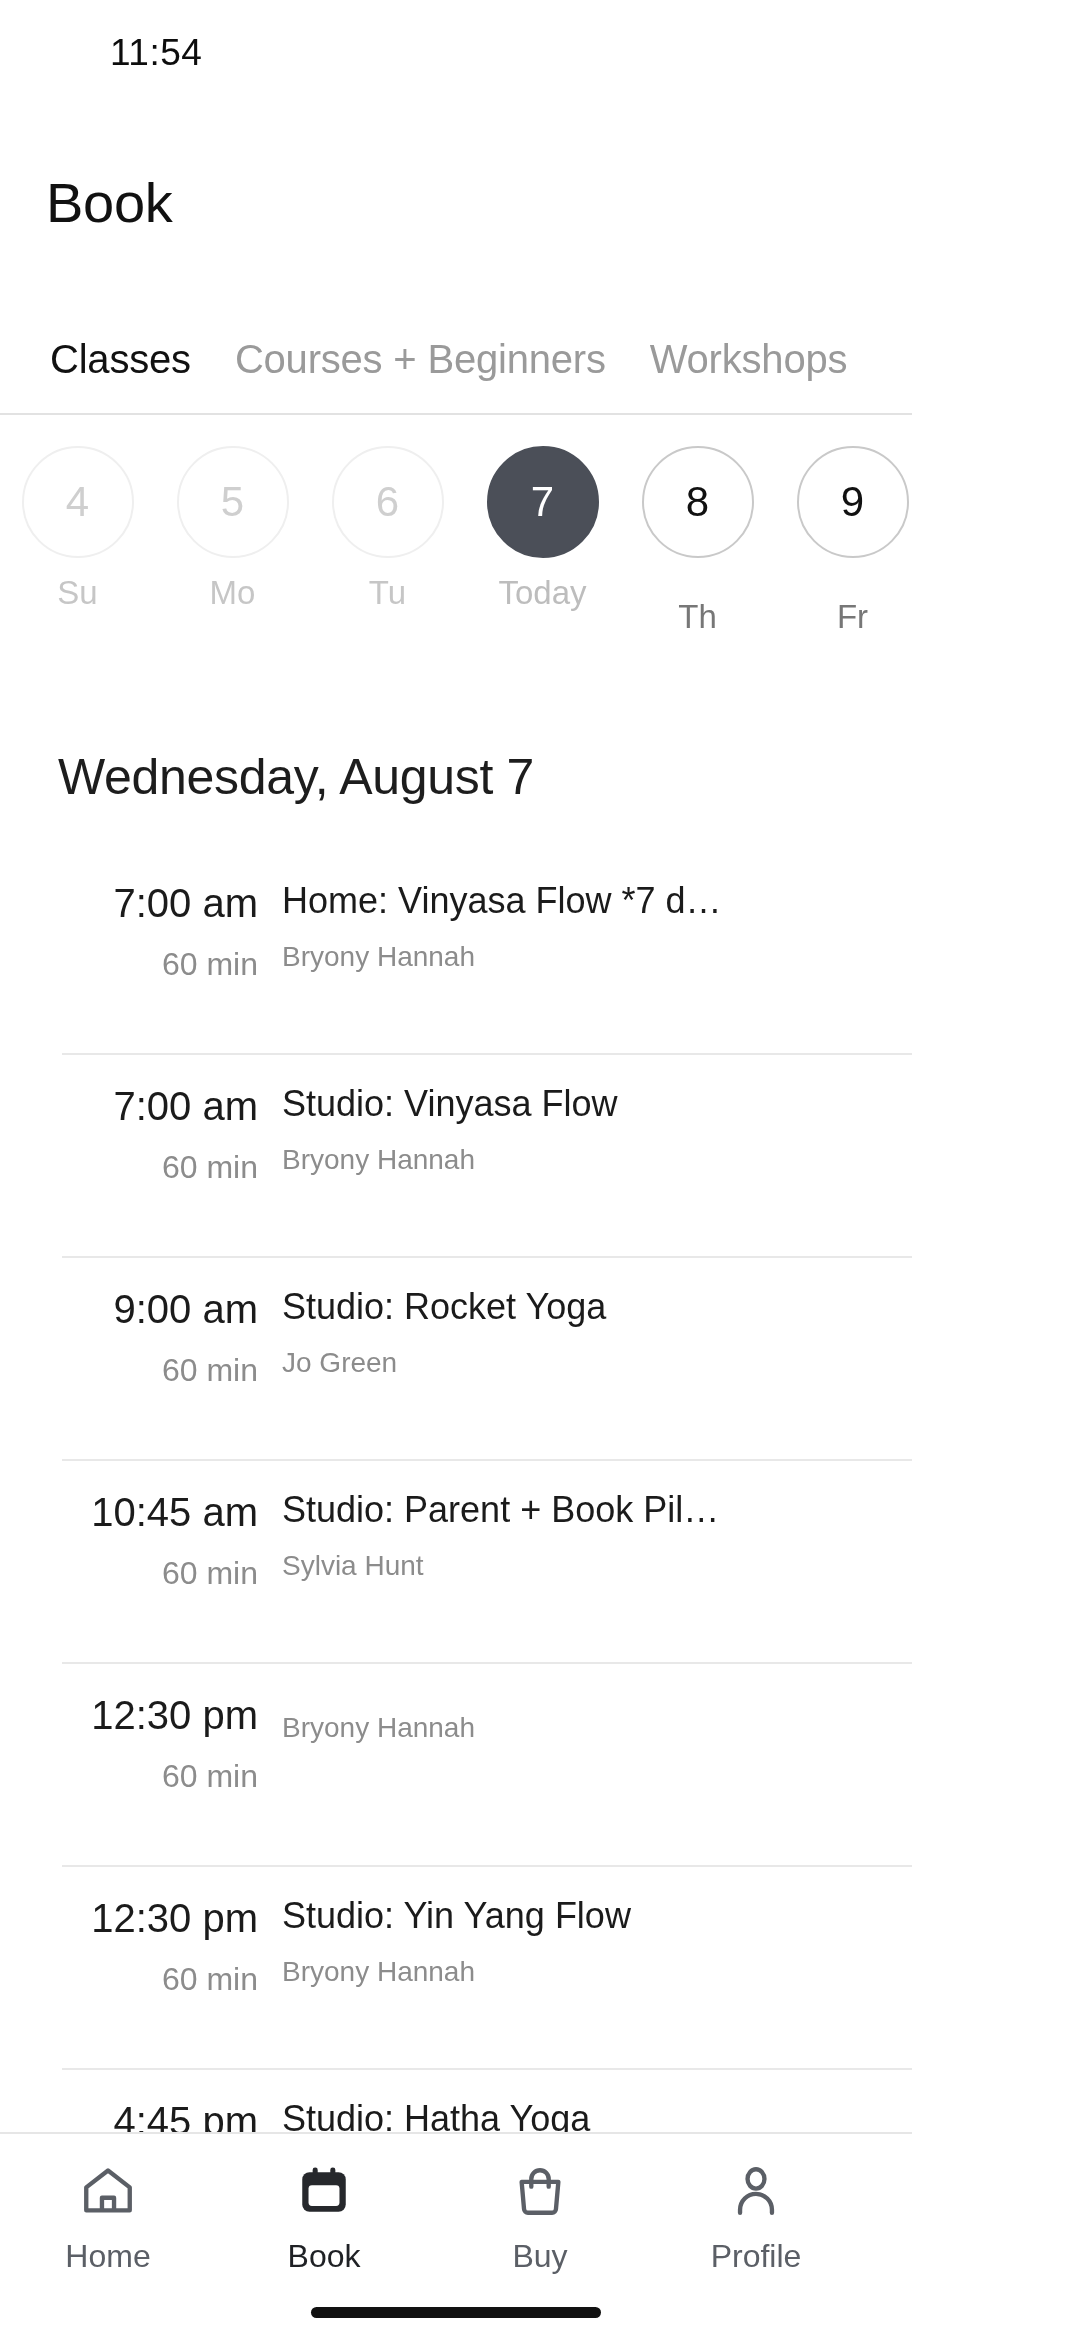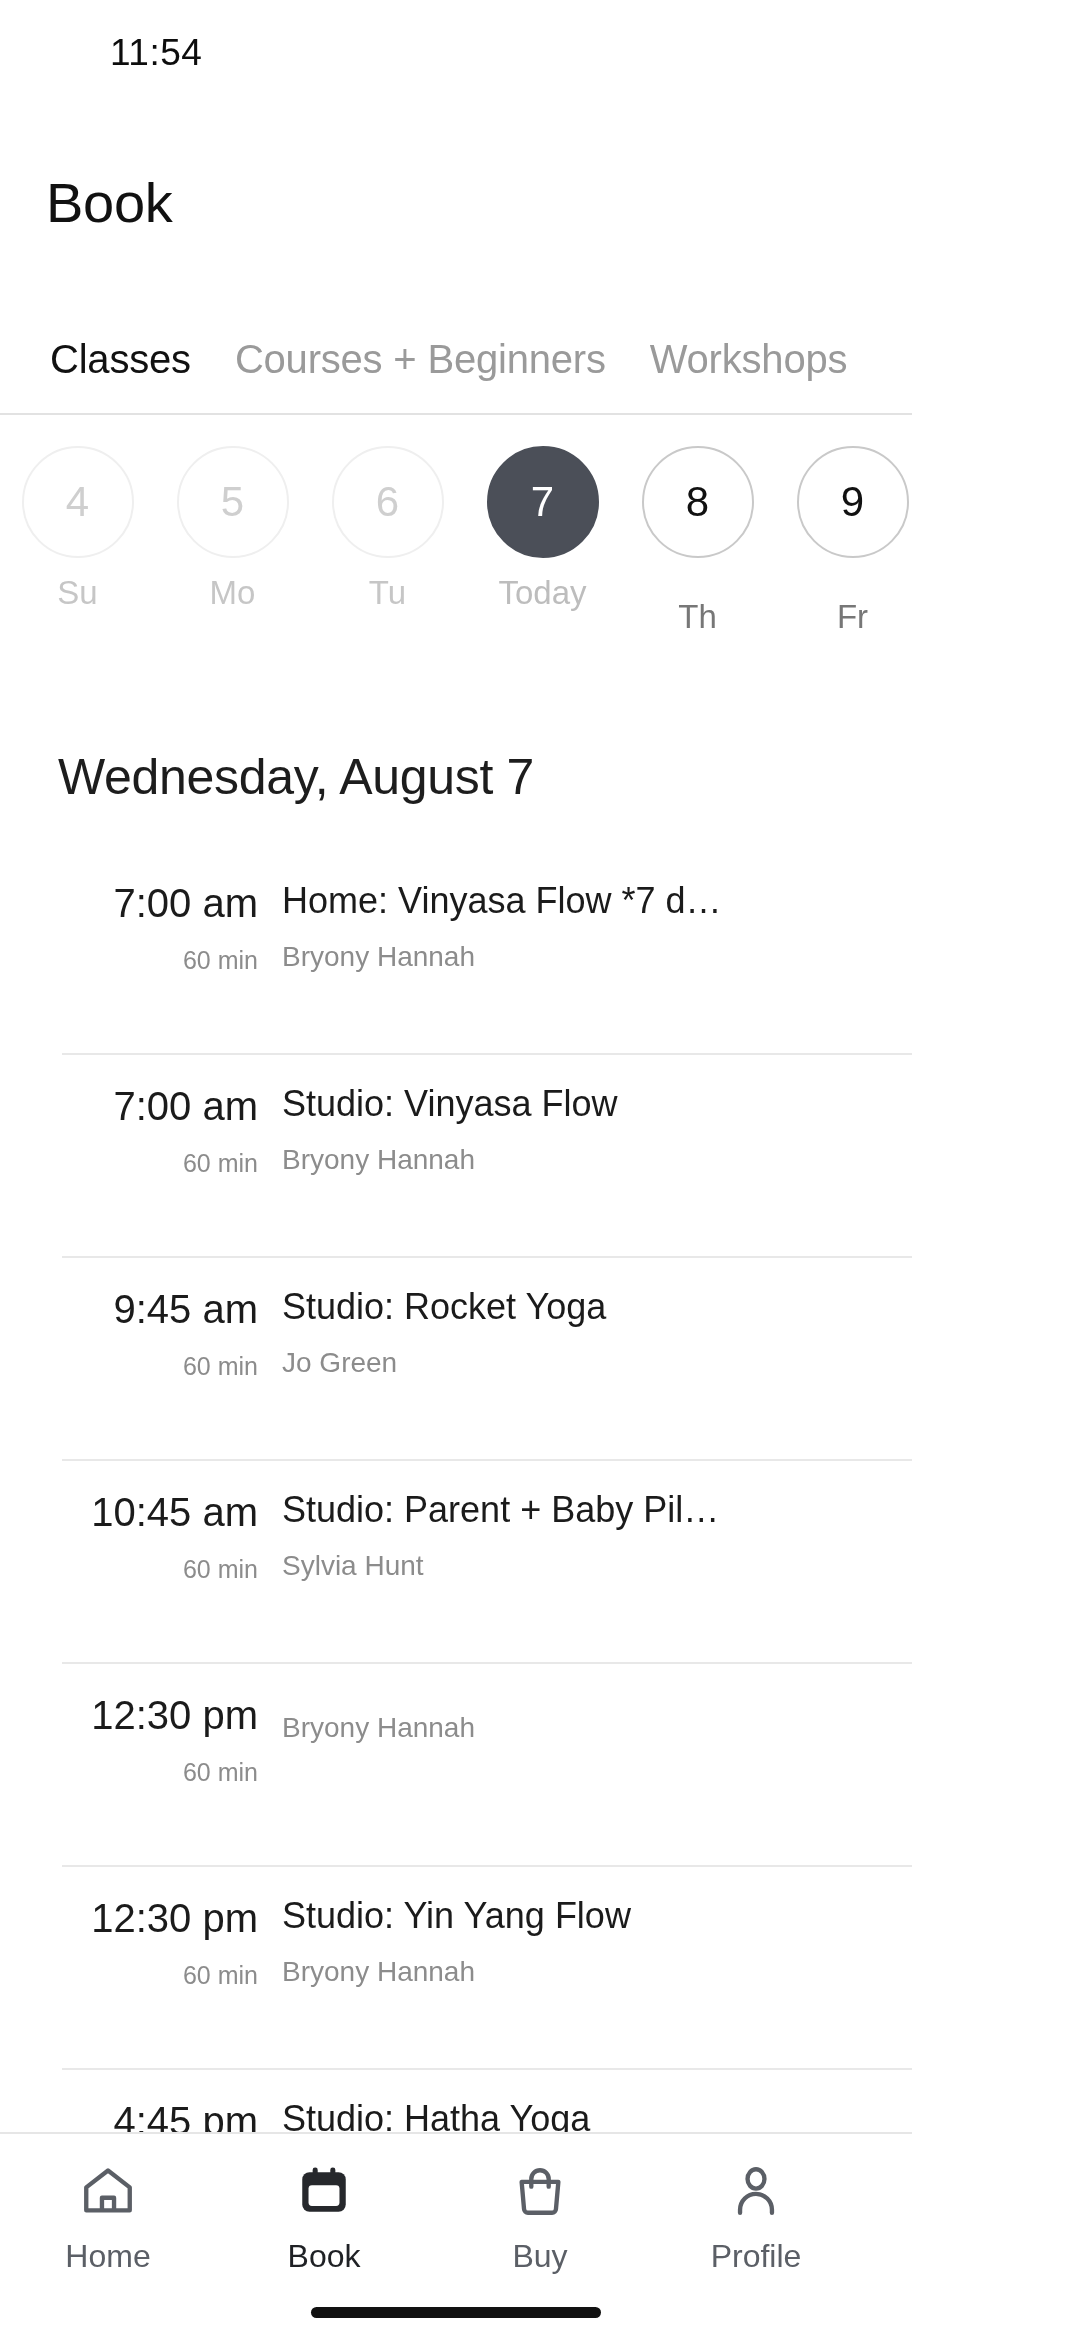--- a/index.html
+++ b/index.html
@@ -176,21 +176,21 @@
     flex-direction: column;
     align-items: flex-end;
   }
   .time {
     font-size: 40px;
     color: #1b1b1b;
     line-height: 1.15;
   }
   .duration {
     margin-top: 20px;
-    font-size: 25px;
+    font-size: 32px;
     color: #8c8c8c;
   }
   .col-info {
     flex: 1 1 auto;
     min-width: 0;
     padding-right: 48px;
   }
   .classname {
     font-size: 36px;
     color: #1b1b1b;
@@ -336,36 +336,36 @@
         <div class="duration">60 min</div>
       </div>
       <div class="col-info">
         <div class="classname">Studio: Vinyasa Flow</div>
         <div class="teacher">Bryony Hannah</div>
       </div>
     </div>
 
     <div class="classrow">
       <div class="col-time">
-        <div class="time">9:45 am</div>
+        <div class="time">9:00 am</div>
         <div class="duration">60 min</div>
       </div>
       <div class="col-info">
         <div class="classname">Studio: Rocket Yoga</div>
         <div class="teacher">Jo Green</div>
       </div>
     </div>
 
     <div class="classrow">
       <div class="col-time">
         <div class="time">10:45 am</div>
         <div class="duration">60 min</div>
       </div>
       <div class="col-info">
-        <div class="classname">Studio: Parent + Baby Pil…</div>
+        <div class="classname">Studio: Parent + Book Pil…</div>
         <div class="teacher">Sylvia Hunt</div>
       </div>
     </div>
 
     <div class="classrow">
       <div class="col-time">
         <div class="time">12:30 pm</div>
         <div class="duration">60 min</div>
       </div>
       <div class="col-info">

